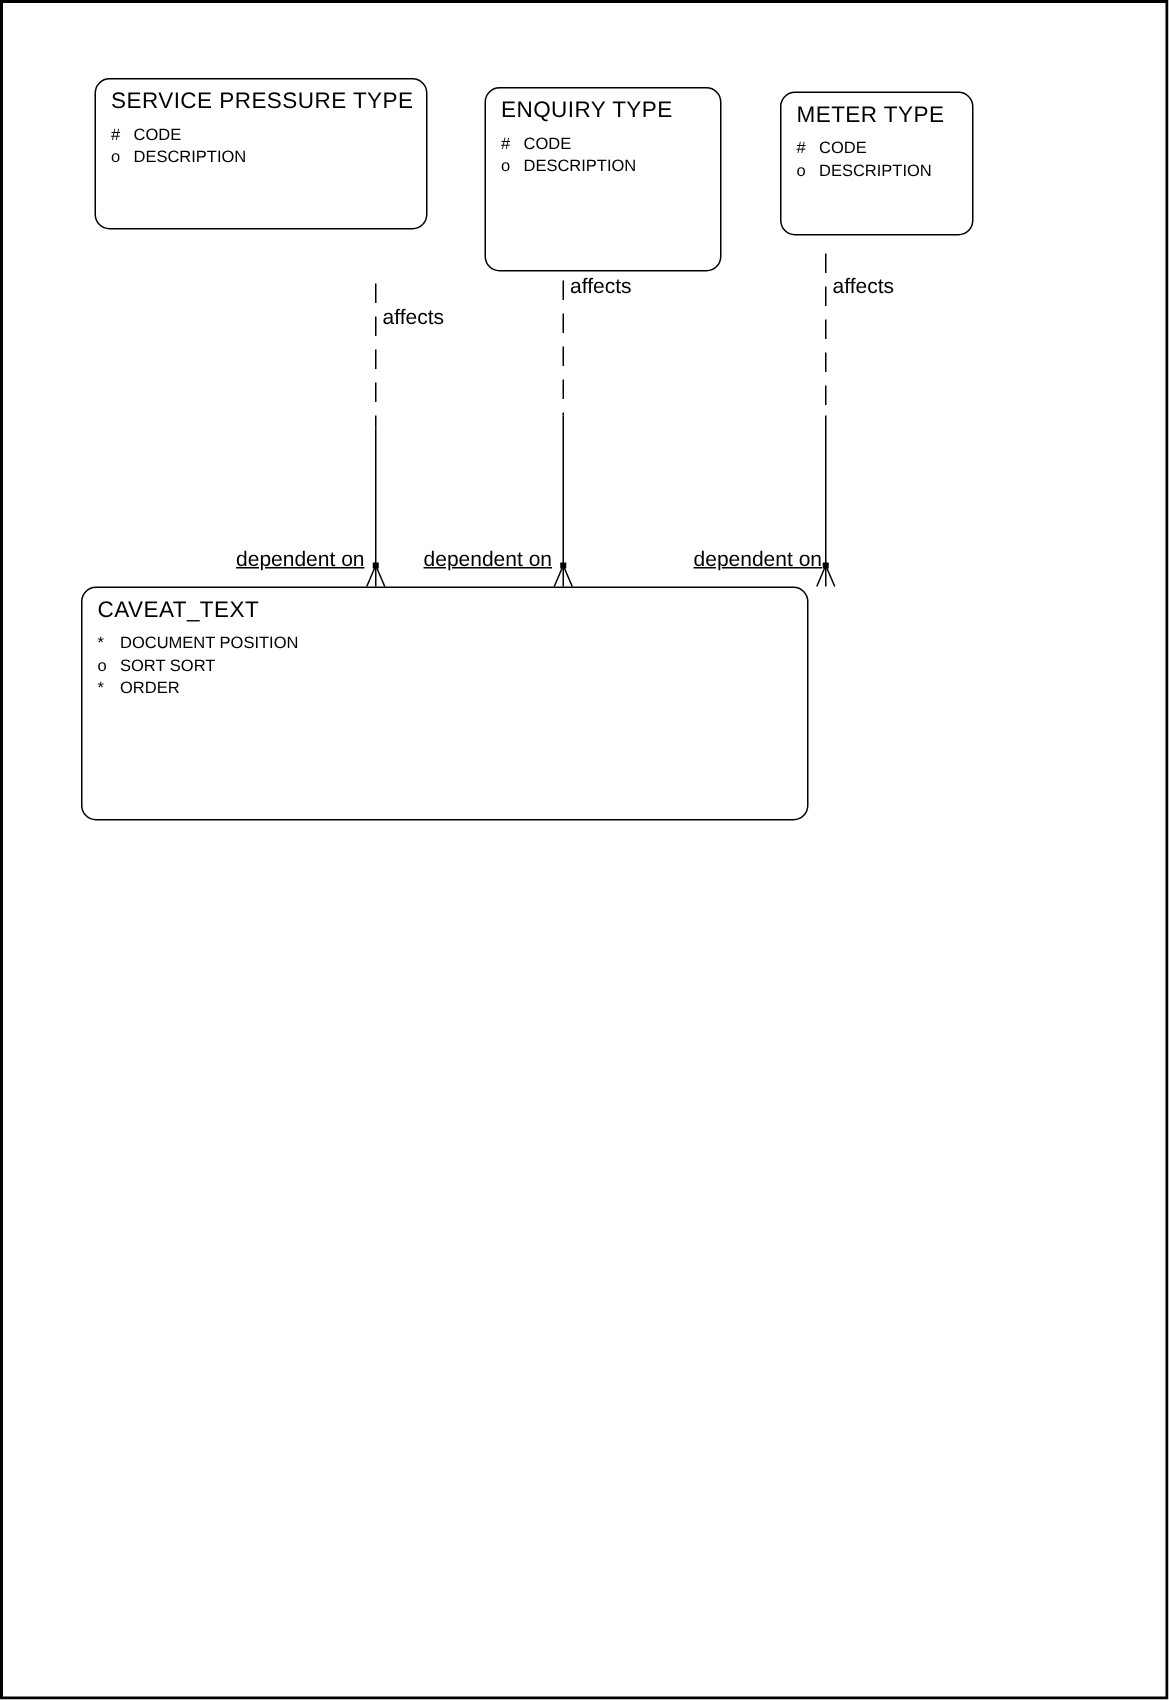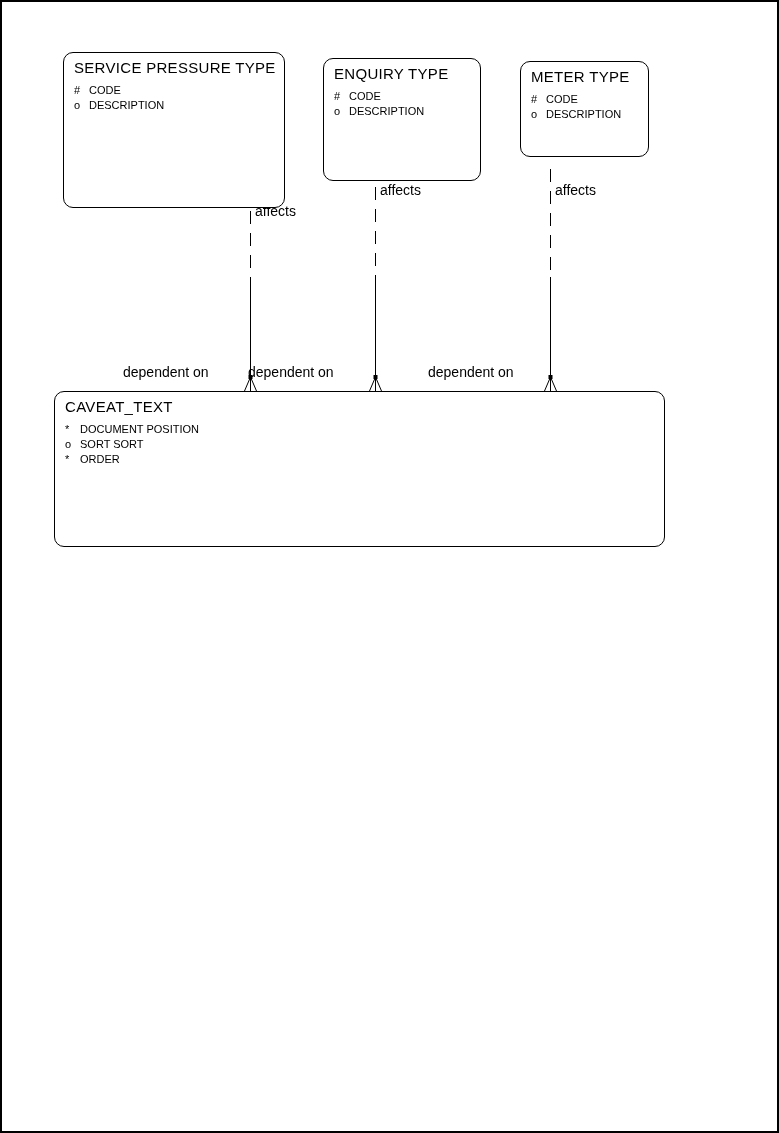--- a/index.html
+++ b/index.html
@@ -55,21 +55,22 @@
   }
   .rel-label {
     position: absolute;
     font-size: 14px;
     line-height: 14px;
     white-space: nowrap;
     background: transparent;
   }
   .rel-label.right-align {
     width: 120px;
-    text-align: left;
+    text-align: right;
+    text-decoration: underline;
   }
 </style>
 </head>
 <body>
 
 <div class="page">
   <div class="canvas">
 
     <svg class="wires" width="775" height="1129" viewBox="0 0 775 1129">
 
@@ -107,21 +108,21 @@
       </g>
     </svg>
 
     <div class="rel-label" style="left:253px; top:202px;">affects</div>
     <div class="rel-label" style="left:378px; top:181px;">affects</div>
     <div class="rel-label" style="left:553px; top:181px;">affects</div>
     <div class="rel-label right-align" style="left:121px; top:363px;">dependent on</div>
     <div class="rel-label right-align" style="left:246px; top:363px;">dependent on</div>
     <div class="rel-label right-align" style="left:426px; top:363px;">dependent on</div>
 
-    <div class="entity" style="left:61px; top:50px; width:222px; height:156px;">
+    <div class="entity" style="left:61px; top:50px; width:222px; height:101px;">
       <div class="entity-title">SERVICE PRESSURE TYPE</div>
       <div class="attr-row">
         <span class="attr-sym">#</span>
         <span class="attr-name">CODE</span>
       </div>
       <div class="attr-row">
         <span class="attr-sym">o</span>
         <span class="attr-name">DESCRIPTION</span>
       </div>
     </div>
@@ -143,21 +144,21 @@
       <div class="attr-row">
         <span class="attr-sym">#</span>
         <span class="attr-name">CODE</span>
       </div>
       <div class="attr-row">
         <span class="attr-sym">o</span>
         <span class="attr-name">DESCRIPTION</span>
       </div>
     </div>
 
-    <div class="entity" style="left:52px; top:389px; width:611px; height:156px;">
+    <div class="entity" style="left:52px; top:389px; width:485px; height:156px;">
       <div class="entity-title">CAVEAT_TEXT</div>
       <div class="attr-row">
         <span class="attr-sym">*</span>
         <span class="attr-name">DOCUMENT POSITION</span>
       </div>
       <div class="attr-row">
         <span class="attr-sym">o</span>
         <span class="attr-name">SORT SORT</span>
       </div>
       <div class="attr-row">

